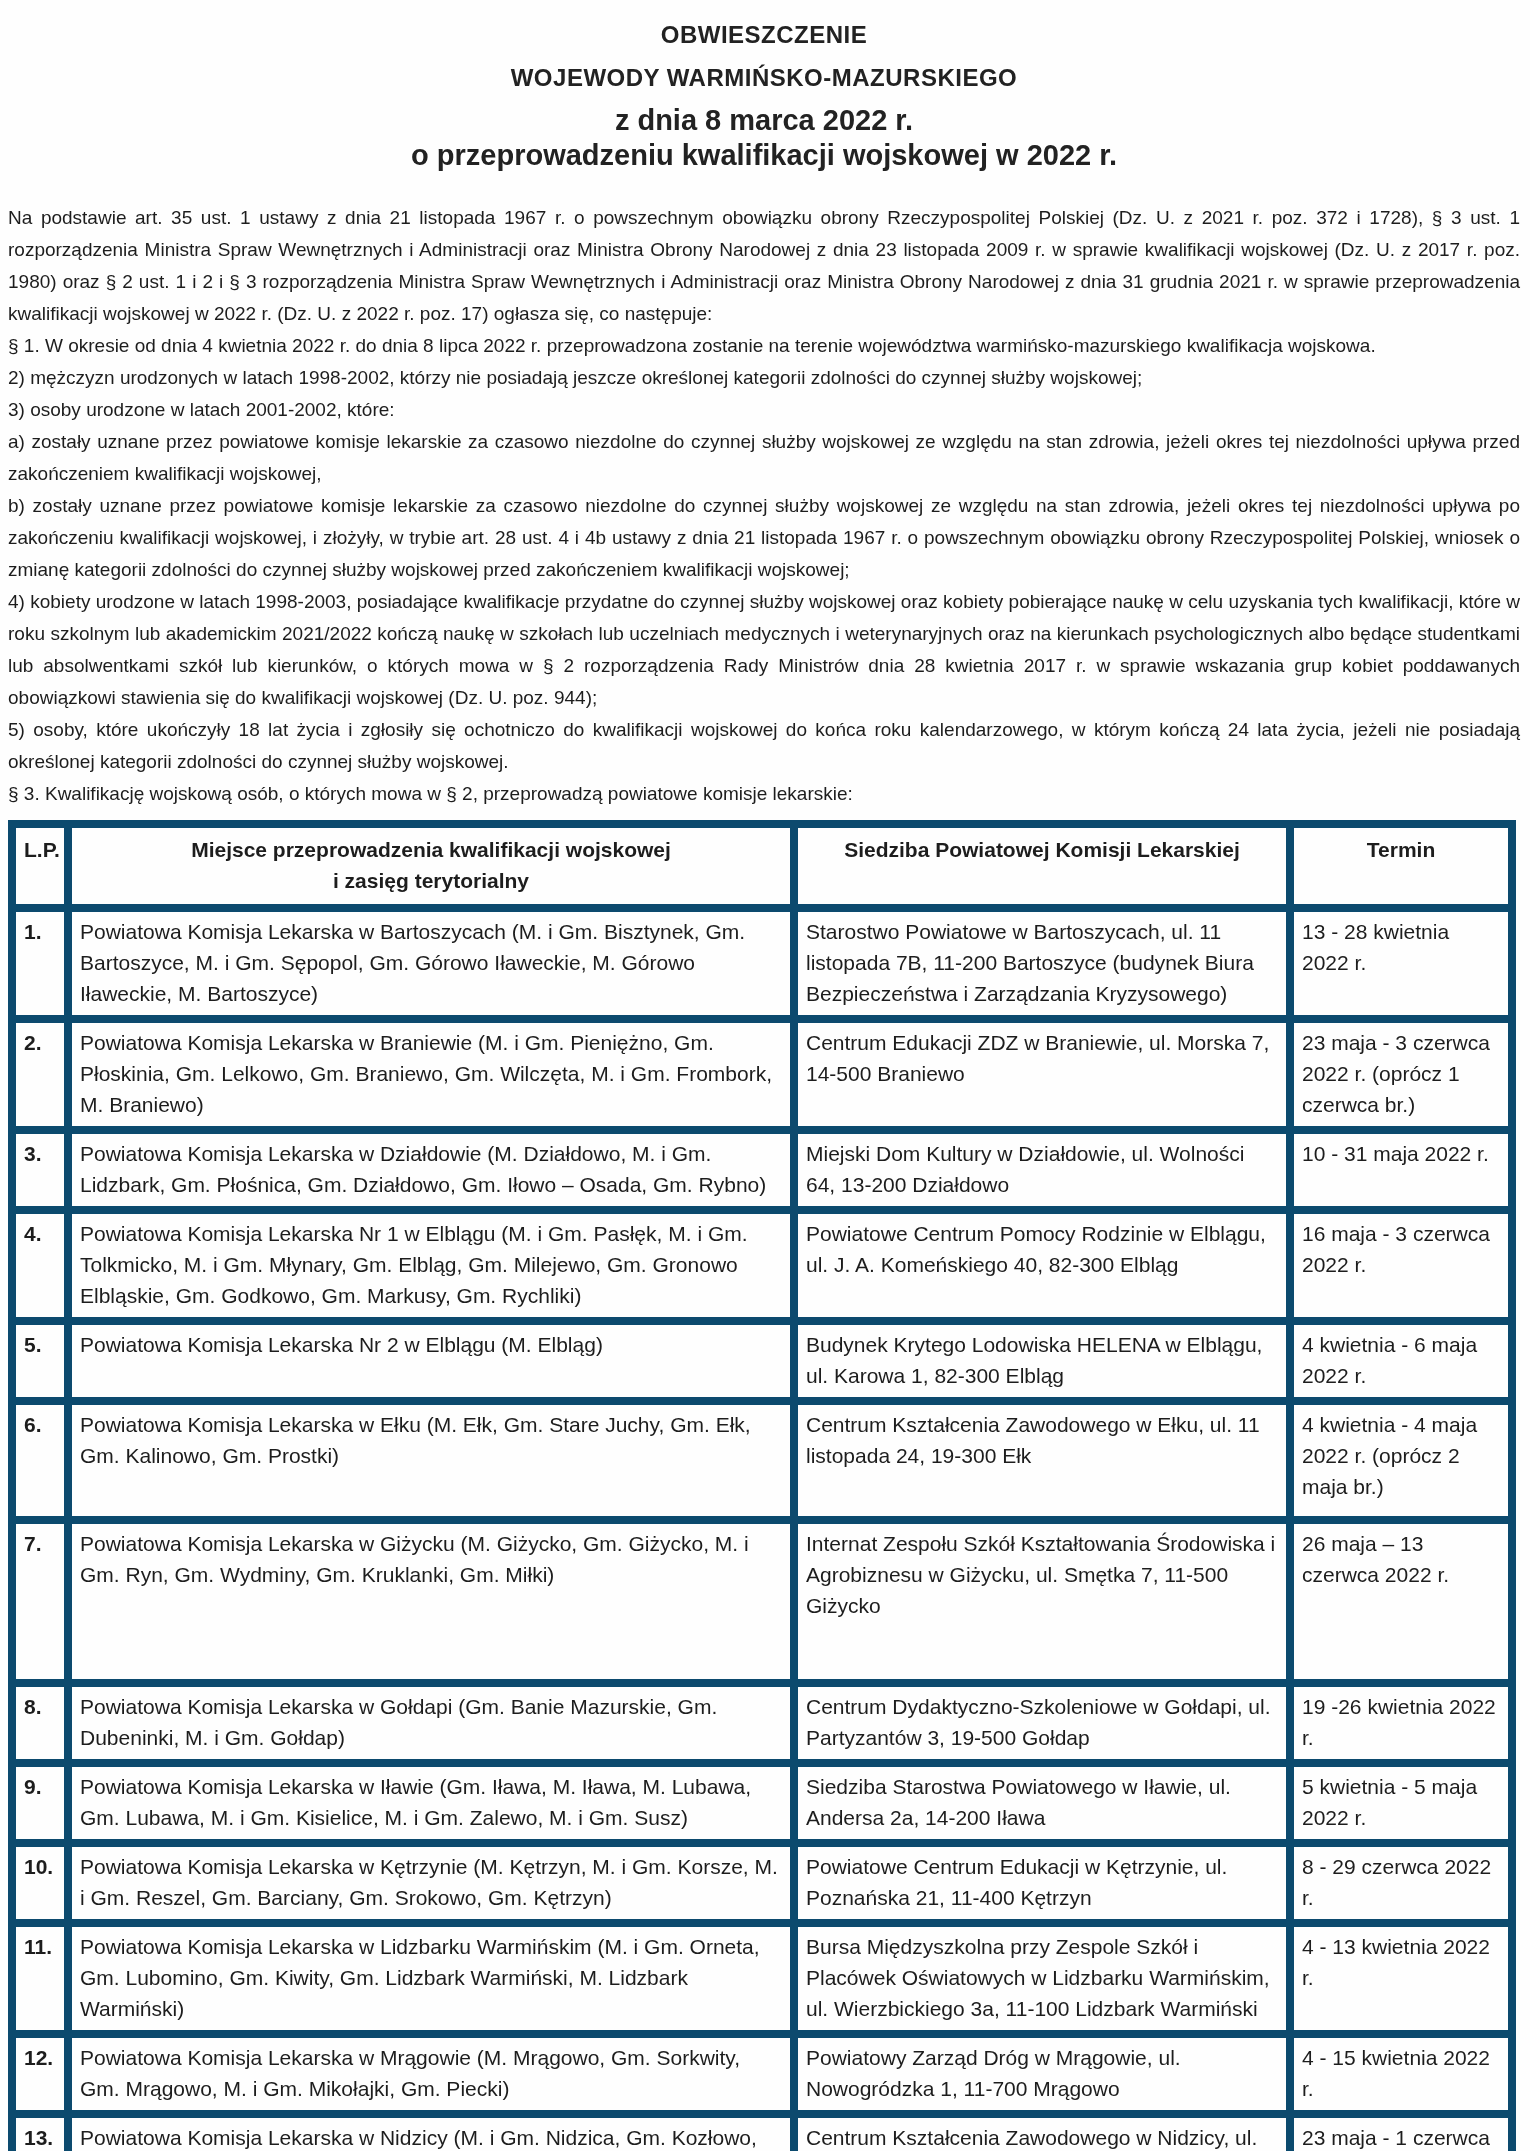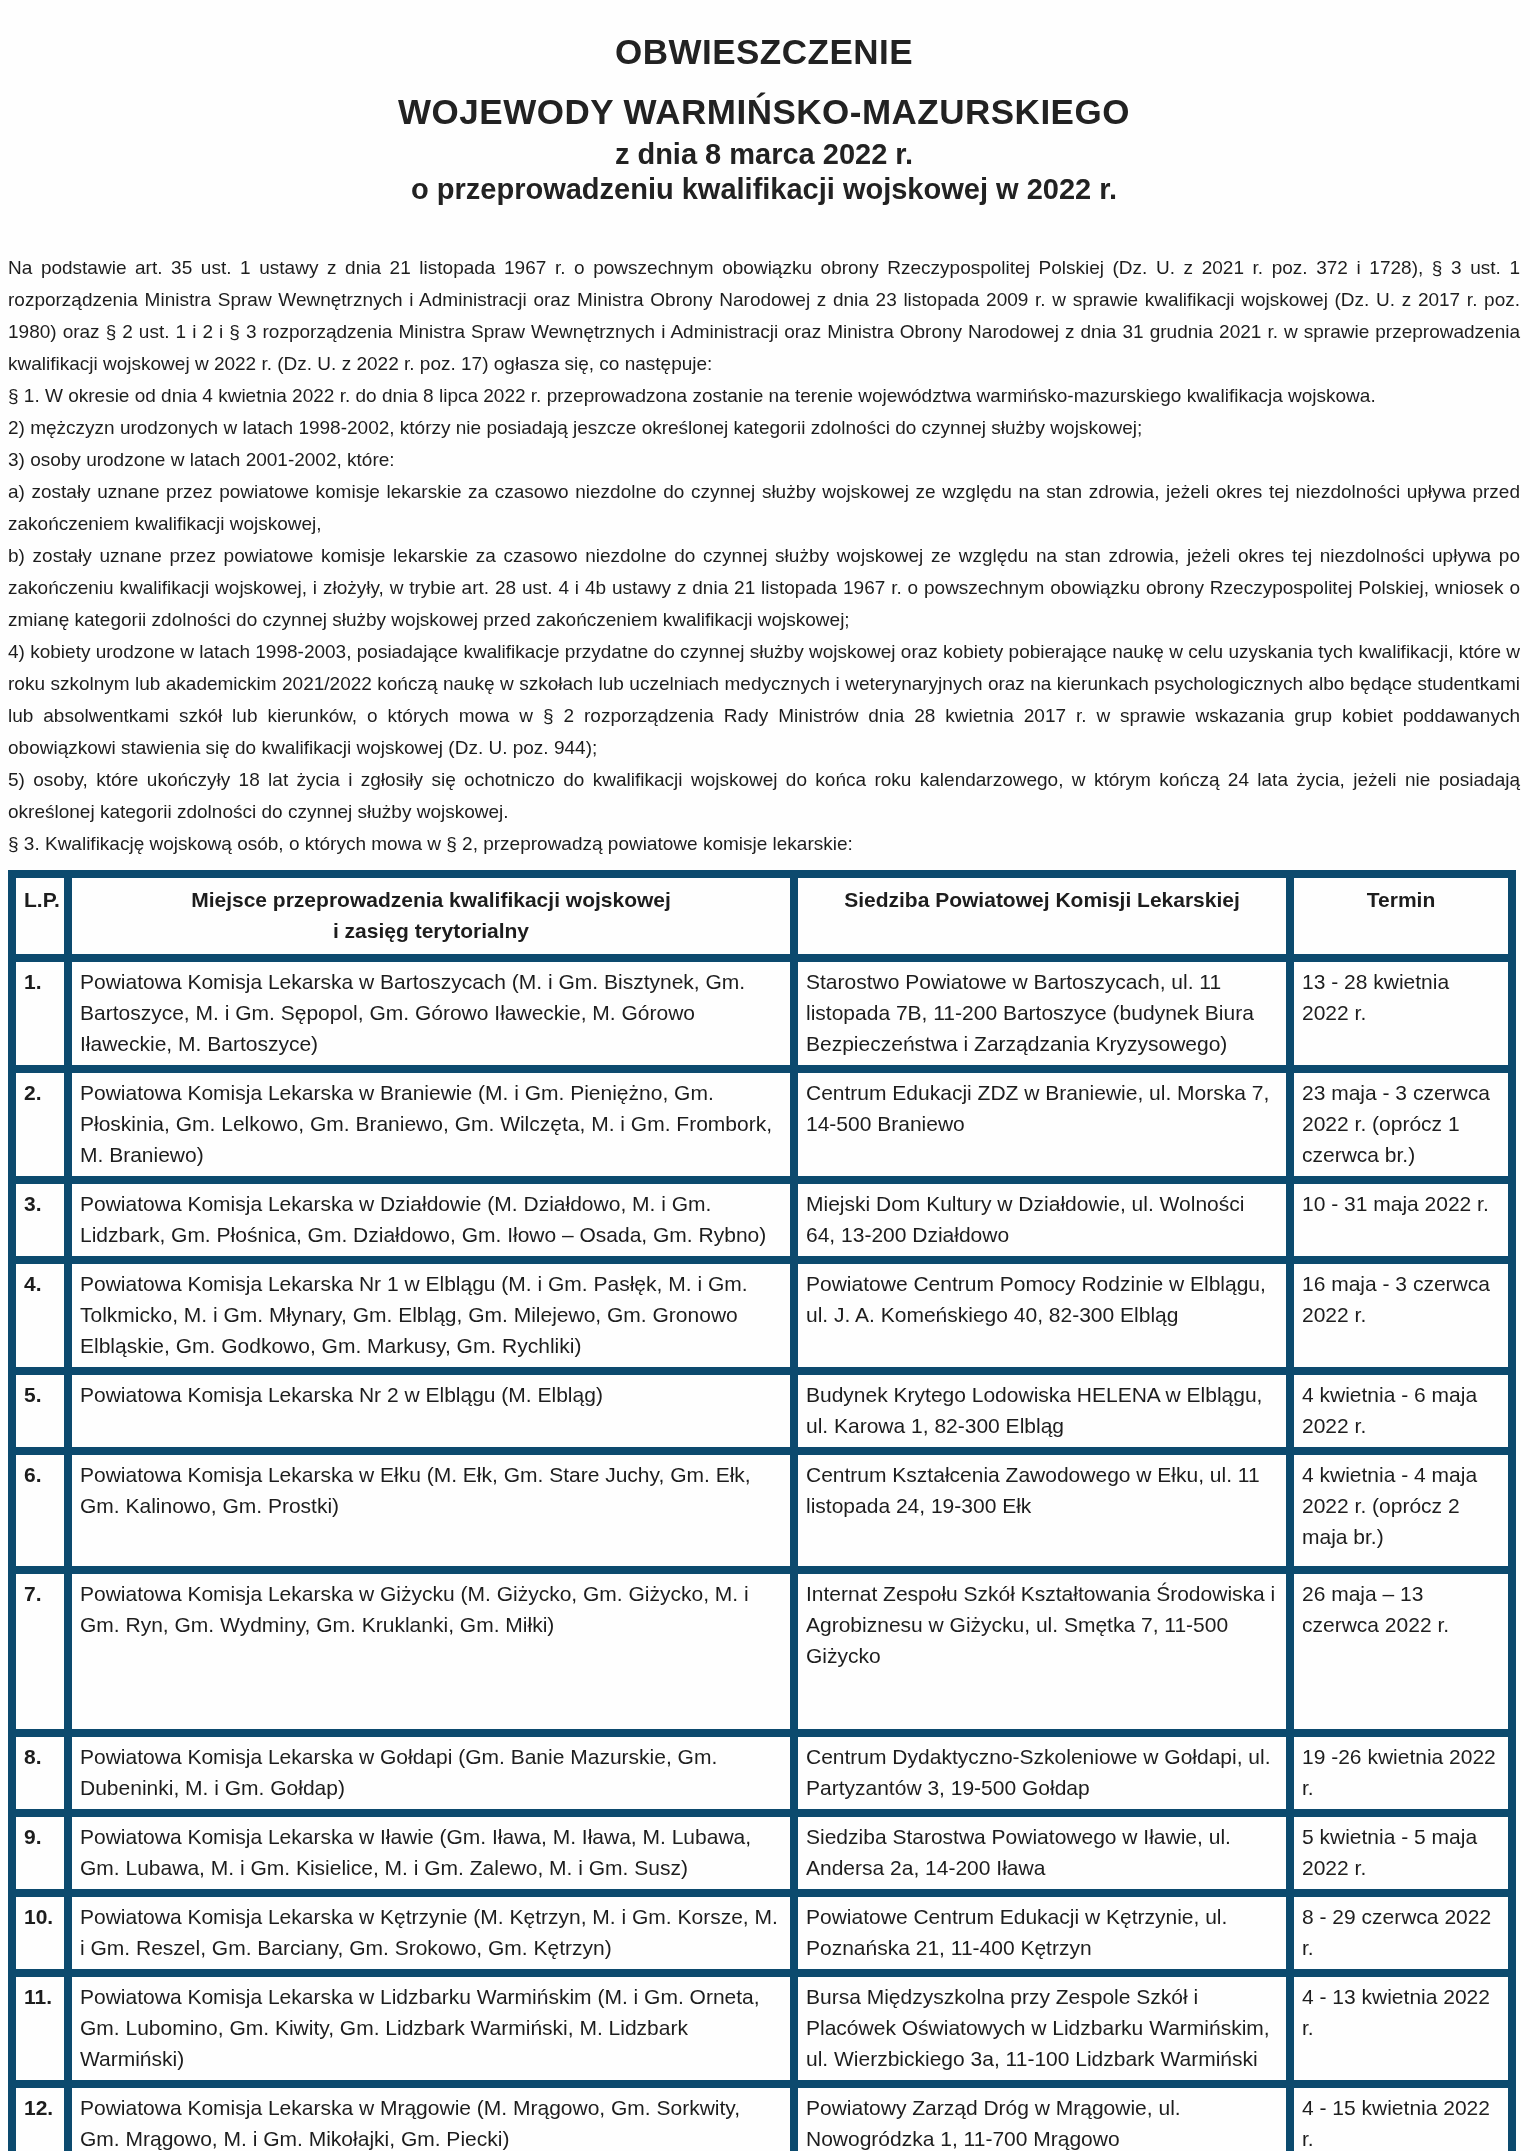--- a/index.html
+++ b/index.html
@@ -12,37 +12,37 @@
   .page {
     width: 1530px;
     min-height: 2151px;
     box-sizing: border-box;
     padding: 12px 10px 24px 8px;
     background: #fefefe;
   }
   
   .title-block { text-align: center; }
   .title-main {
-    font-size: 35px;
+    font-size: 24px;
     font-weight: bold;
     line-height: 40px;
-    margin: 20px 0 0 0;
+    margin: 3px 0 0 0;
     letter-spacing: 0.5px;
     color: #222;
   }
   .title-sub {
     font-size: 29px;
     font-weight: bold;
     line-height: 33px;
     margin: 6px 0 0 0;
     color: #222;
   }
   .title-sub.last { margin-top: 2px; }
   
-  .body-text { margin-top: 46px; }
+  .body-text { margin-top: 30px; }
   .body-text p {
     margin: 0;
     font-size: 19px;
     line-height: 32px;
     text-align: justify;
   }
   
   table.commissions {
     margin-top: 10px;
     width: 1500px;

